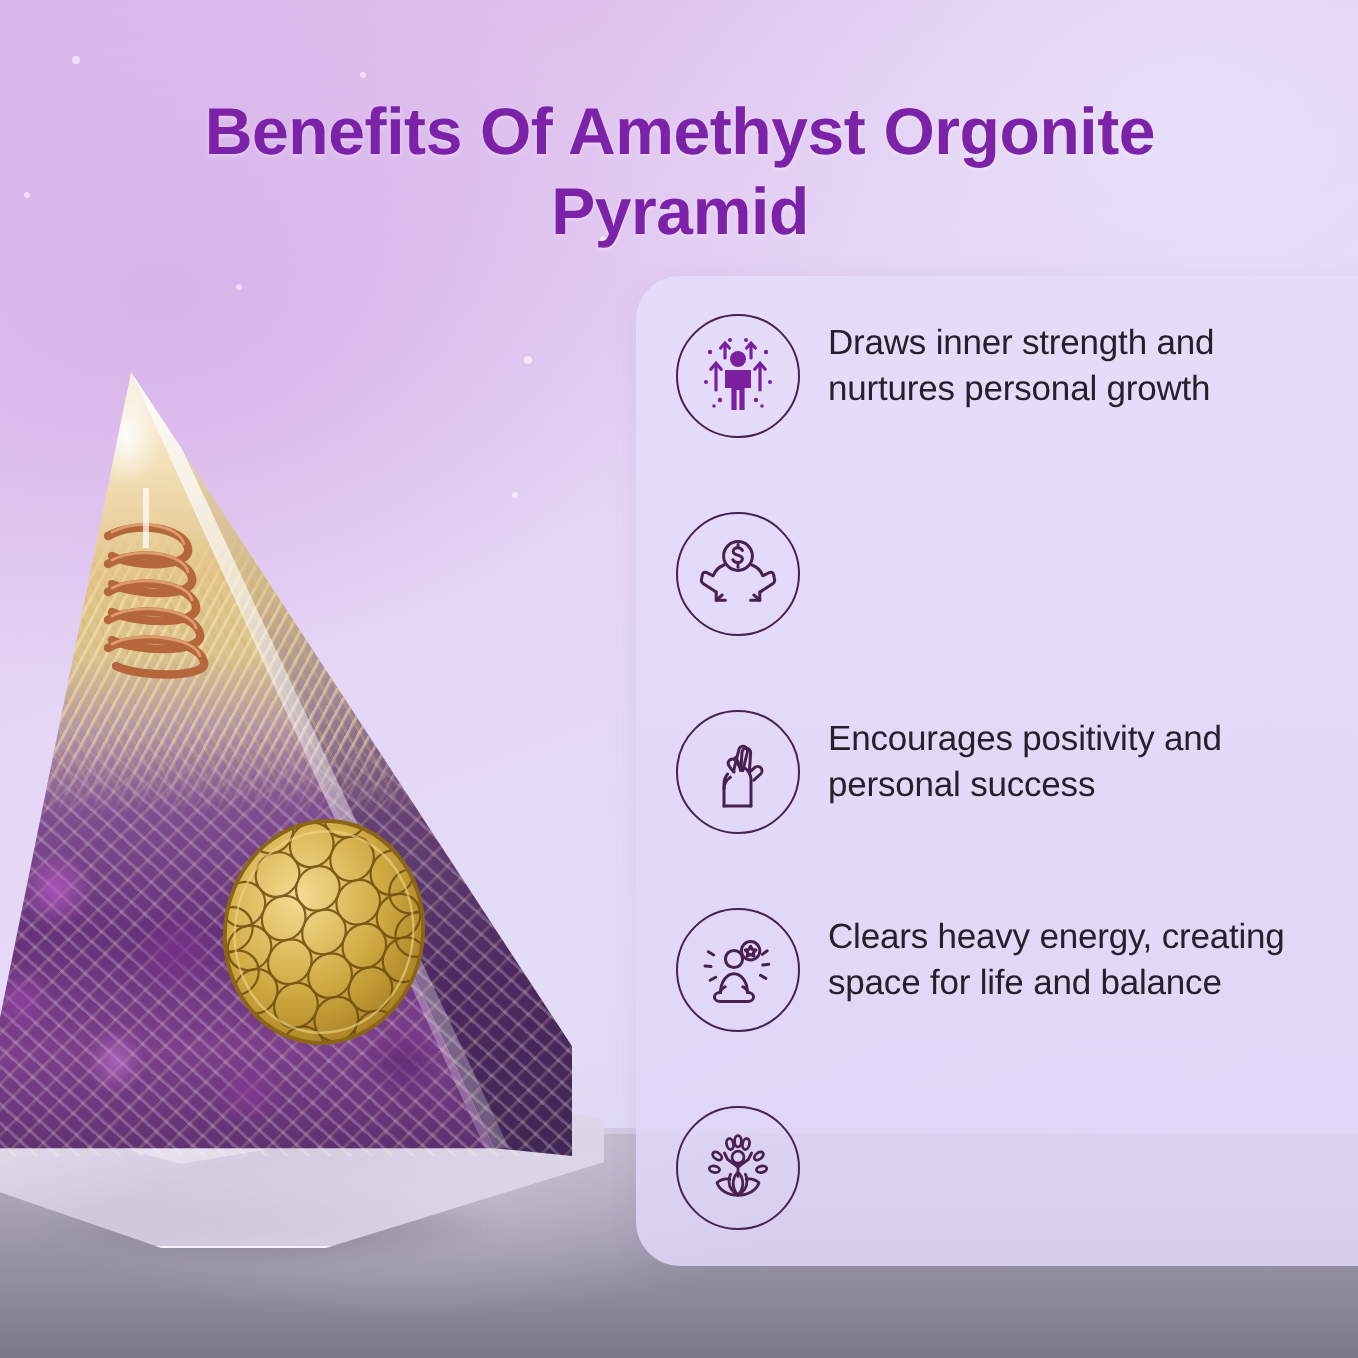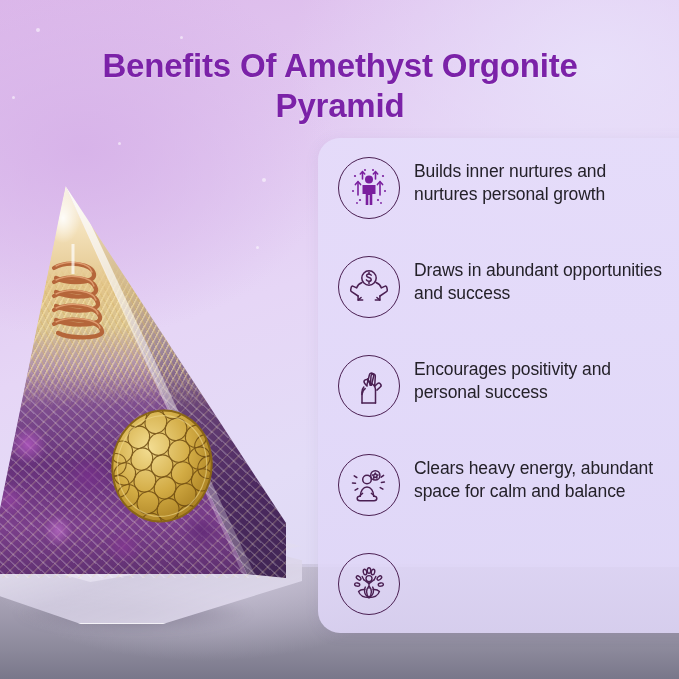--- a/index.html
+++ b/index.html
@@ -308,40 +308,39 @@
               <circle cx="30" cy="33" r="1.1"></circle>
             <circle cx="17" cy="3" r="1"></circle>
               <circle cx="25" cy="3" r="1"></circle>
             <circle cx="5" cy="24" r="1"></circle>
               <circle cx="37" cy="24" r="1"></circle>
             <circle cx="9" cy="36" r="0.9"></circle>
               <circle cx="33" cy="36" r="0.9"></circle>
           </g>
         </svg>
       </div>
-      <div class="btext">Builds inner nurtures and nurtures personal growth</div>
+      <div class="btext">Draws inner strength and nurtures personal growth</div>
     </div>
 
     <div class="benefit">
       <div class="badge">
         <svg width="42" height="42" viewBox="0 0 42 42">
           <g fill="none" stroke="#4a1f52" stroke-width="1.5" stroke-linecap="round" stroke-linejoin="round">
             <circle cx="21" cy="12" r="7.2"></circle>
             <path d="M23.2 9.2c-.6-.9-1.5-1.3-2.4-1.3-1.2 0-2.2.7-2.2 1.8 0 2.4 4.6 1.3 4.6 3.7 0 1.1-1 1.9-2.3 1.9-1 0-2-.5-2.5-1.4"></path>
             <path d="M21 6.3v1.4M21 16.1v1.5"></path>
             <path d="M14 16.5c-2.8 1.1-4.6 3-5.4 5.4l-3.2-1.6c-.9-.5-2 0-2.2 1l-.5 2.6c-.1.7.2 1.4.8 1.8l6.6 4.3"></path>
             <path d="M10.1 30v4.1h4.6"></path>
             <path d="M10.1 34.1l3-2.6"></path>
             <path d="M28 16.5c2.8 1.1 4.6 3 5.4 5.4l3.2-1.6c.9-.5 2 0 2.2 1l.5 2.6c.1.7-.2 1.4-.8 1.8L32 30"></path>
             <path d="M31.9 30v4.1h-4.6"></path>
             <path d="M31.9 34.1l-3-2.6"></path>
           </g>
         </svg>
       </div>
-      <div class="btext">Draws in abundant opportunities and success</div>
     </div>
 
     <div class="benefit">
       <div class="badge">
         <svg width="42" height="42" viewBox="0 0 42 42">
           <g fill="none" stroke="#4a1f52" stroke-width="1.5" stroke-linecap="round" stroke-linejoin="round">
             <path d="M14 38V27c0-2 .6-3.6 1.8-5"></path>
             <path d="M27.5 38V25c0-3-1.4-5-3.6-6.4"></path>
             <path d="M18.8 20.5l2.6-10.6c.3-1.3 1.5-2 2.7-1.7 1.2.3 1.9 1.5 1.6 2.8l-2.3 9.3"></path>
             <path d="M22.4 20.2l.6-9c.1-1.3 1.1-2.2 2.3-2.1 1.2.1 2.1 1.1 2 2.4l-.6 9.4"></path>
@@ -363,21 +362,21 @@
             <circle cx="19" cy="15.5" r="4.3"></circle>
             <path d="M12.3 32.3c0-5.3 3-9.4 6.7-9.4s6.7 4.1 6.7 9.4"></path>
             <path d="M12 32.3c-1.6 0-2.8 1-2.8 2.2s1.2 2.2 2.8 2.2h14c1.6 0 2.8-1 2.8-2.2s-1.2-2.2-2.8-2.2"></path>
             <path d="M14.6 29.4c-1.6 1-2.6 2-2.6 2.9M23.4 29.4c1.6 1 2.6 2 2.6 2.9"></path>
             <circle cx="27.3" cy="11.4" r="4.6"></circle>
             <path d="M27.3 9.1l.9 1.6 1.8.3-1.3 1.3.3 1.8-1.7-.9-1.7.9.3-1.8-1.3-1.3 1.8-.3z"></path>
             <path d="M8.8 13.5l-2.6-1.6M7.5 19.3l-3 -.3M9.8 24.6l-2.7 1.5M33.4 18.5l3 -.4M32.2 23.6l2.7 1.6M33.2 13.2l2.4-1.8"></path>
           </g>
         </svg>
       </div>
-      <div class="btext">Clears heavy energy, abundant space for calm and balance</div>
+      <div class="btext">Clears heavy energy, creating space for life and balance</div>
     </div>
 
     <div class="benefit">
       <div class="badge">
         <svg width="42" height="42" viewBox="0 0 42 42">
           <g fill="none" stroke="#4a1f52" stroke-width="1.4" stroke-linecap="round" stroke-linejoin="round">
             <circle cx="21" cy="15.6" r="3"></circle>
             <path d="M21 18.8v6.4"></path>
             <path d="M21 20.6l-5.2-3.9M21 20.6l5.2-3.9"></path>
             <path d="M15.8 16.7l-1.6-3.2M26.2 16.7l1.6-3.2"></path>

